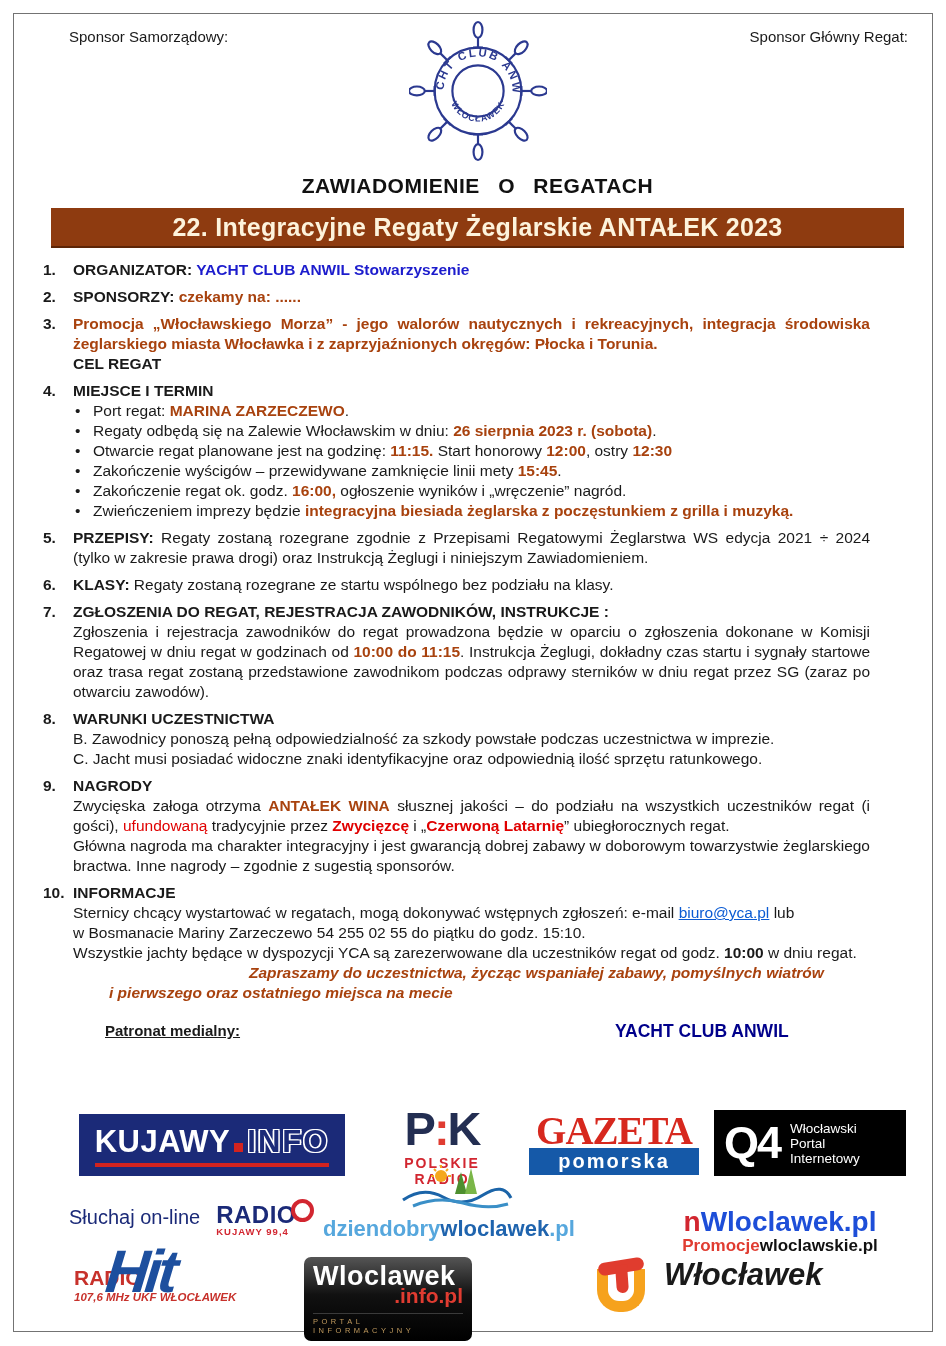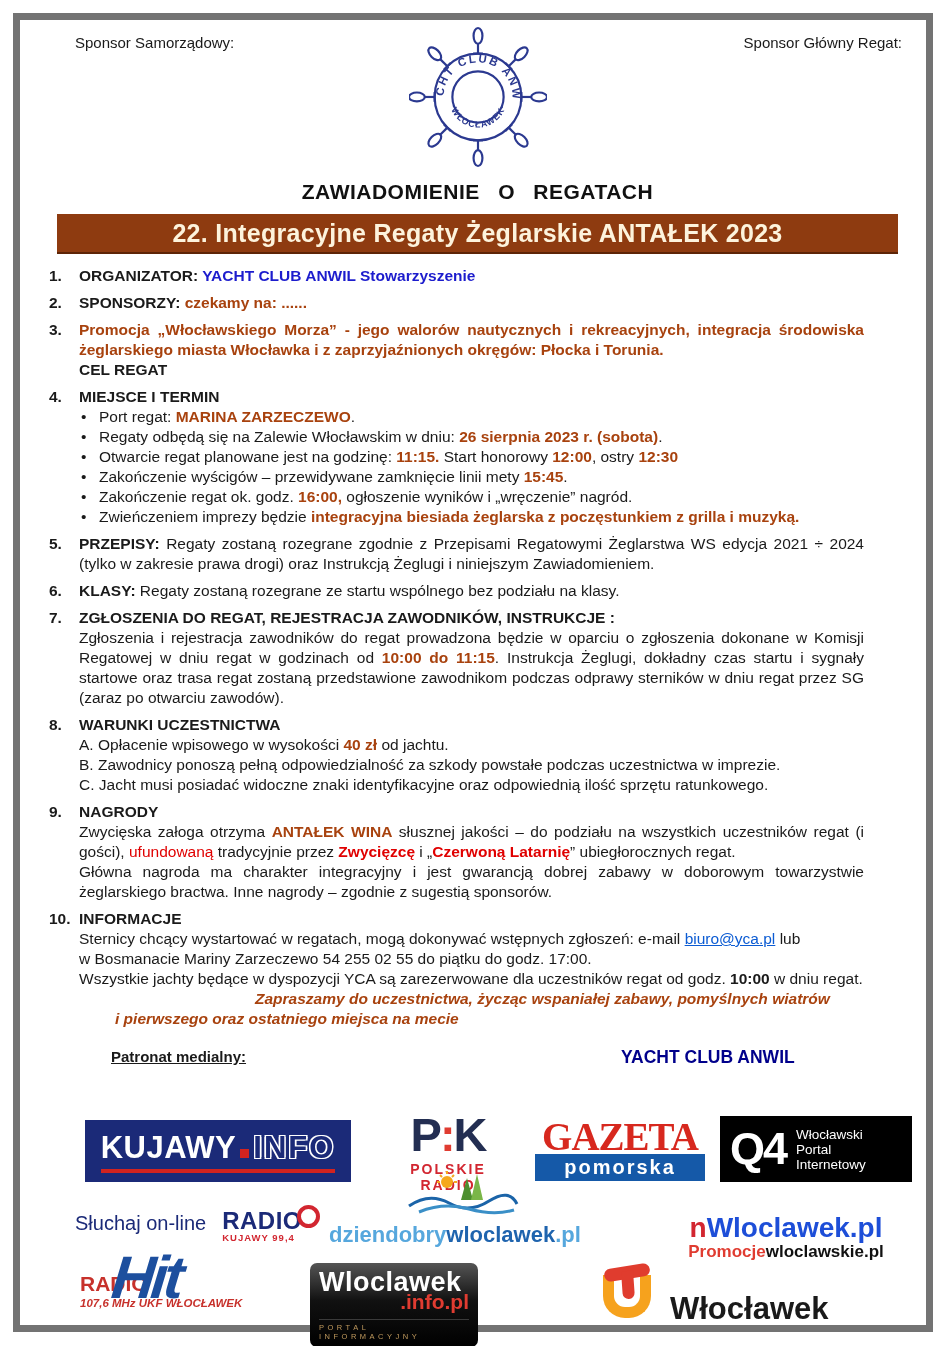--- a/index.html
+++ b/index.html
@@ -1,17 +1,17 @@
 <!DOCTYPE html>
 <html><head>
 <meta charset="utf-8">
 <style>
   html,body{margin:0;padding:0;background:#fff;}
   body{width:946px;height:1346px;position:relative;font-family:"Liberation Sans","DejaVu Sans",sans-serif;color:#1a1a1a;}
-  .frame{position:absolute;left:13px;top:13px;right:13px;bottom:14px;border:7px solid #737373;background:#fff;padding-left:12px;}
+  .frame{position:absolute;left:13px;top:13px;right:13px;bottom:14px;border:1px solid #737373;background:#fff;padding-left:12px;}
   .content{position:absolute;left:0;top:0;right:0;bottom:0;overflow:hidden;font-size:15.5px;line-height:20px;padding:0 20px 0 29px;box-sizing:border-box;}
 
   
   .tophead{position:relative;height:152px;}
   .sponsor-left{position:absolute;left:26px;top:13px;font-size:15px;}
   .sponsor-right{position:absolute;right:4px;top:13px;font-size:15px;}
   .wheel{position:absolute;left:50%;transform:translateX(-50%);top:0;}
 
   .notice-heading{text-align:center;font-size:21px;font-weight:800;letter-spacing:.5px;word-spacing:12px;margin:10px 0 12px 0;color:#111;}
   .banner{margin:0 8px 12px 8px;background:#8e3b10;border-bottom:2px solid #5d2507;color:#fdf3dc;text-align:center;font-size:25px;font-weight:700;height:38px;line-height:38px;letter-spacing:.3px;}
@@ -87,21 +87,21 @@
   .rhit{left:44px;top:155px;width:200px;}
   .rhit-hit{color:#1d4f9e;font-weight:900;font-size:60px;line-height:56px;font-style:italic;letter-spacing:-4px;display:inline-block;transform:skewX(-6deg);margin-left:32px;}
   .rhit-radio{color:#c7312b;font-weight:900;font-size:21px;margin-top:-34px;}
   .rhit-freq{color:#c7312b;font-weight:800;font-size:11.5px;font-style:italic;margin-top:1px;white-space:nowrap;}
 
   .winfo{left:274px;top:168px;width:168px;height:84px;background:linear-gradient(#555 0%,#111 45%,#000 100%);border-radius:7px;padding:7px 9px 5px 9px;box-sizing:border-box;}
   .winfo-name{color:#fff;font-weight:900;font-size:27px;line-height:24px;letter-spacing:.5px;}
   .winfo-ext{color:#e03c31;font-weight:900;font-size:21px;text-align:right;line-height:20px;margin-top:-2px;}
   .winfo-sub{color:#c09a5e;font-size:7.5px;letter-spacing:3.5px;margin-top:7px;border-top:1px solid #3a3a3a;padding-top:3px;}
 
-  .city{left:562px;top:168px;display:flex;align-items:flex-end;gap:16px;}
+  .city{left:562px;top:168px;display:flex;align-items:flex-start;gap:16px;font-style:italic;}
   .city-mark{position:relative;width:56px;height:64px;}
   .city-bar{position:absolute;left:6px;top:3px;width:46px;height:13px;background:#e03c2e;border-radius:7px;transform:rotate(-9deg);}
   .city-stem{position:absolute;left:24px;top:8px;width:12px;height:28px;background:#e03c2e;border-radius:0 0 6px 6px;transform:rotate(-4deg);}
   .city-u{position:absolute;left:5px;top:12px;width:26px;height:32px;border:11px solid #f6a21d;border-top:none;border-radius:0 0 22px 22px;}
   .city-name{font-weight:900;font-size:31px;color:#1a1a1a;}
 </style>
 </head>
 <body>
 
 <div class="frame">
@@ -217,39 +217,38 @@
           <div class="item-num">7.</div>
           <div class="item-body">
             <div class="line line-head"><span class="s-b">ZGŁOSZENIA DO REGAT, REJESTRACJA ZAWODNIKÓW, INSTRUKCJE :</span></div>
             <div class="line line-p"><span>Zgłoszenia i rejestracja zawodników do regat prowadzona będzie w oparciu o zgłoszenia dokonane w Komisji Regatowej w dniu regat w godzinach od  </span><span class="s-brownb">10:00 do 11:15</span><span>. Instrukcja Żeglugi, dokładny czas startu i sygnały startowe oraz trasa regat zostaną przedstawione zawodnikom podczas odprawy sterników w dniu regat przez SG (zaraz po otwarciu zawodów).</span></div>
           </div>
         </div>
         <div class="item-row">
           <div class="item-num">8.</div>
           <div class="item-body">
             <div class="line line-head"><span class="s-b">WARUNKI UCZESTNICTWA</span></div>
-            <div class="line line-sub"><span>A.  Opłacenie wpisowego w wysokości </span><span class="s-brownb">40 zł</span><span> od jachtu.</span></div>
             <div class="line line-sub"><span>B. Zawodnicy ponoszą pełną odpowiedzialność za szkody powstałe podczas uczestnictwa w imprezie.</span></div>
             <div class="line line-sub"><span>C. Jacht musi posiadać widoczne znaki identyfikacyjne oraz odpowiednią ilość sprzętu ratunkowego.</span></div>
           </div>
         </div>
         <div class="item-row">
           <div class="item-num">9.</div>
           <div class="item-body">
             <div class="line line-head"><span class="s-b">NAGRODY</span></div>
             <div class="line line-p"><span>Zwycięska załoga otrzyma </span><span class="s-brownb">ANTAŁEK WINA</span><span> słusznej jakości – do podziału na wszystkich uczestników regat (i gości), </span><span class="s-red">ufundowaną</span><span> tradycyjnie przez </span><span class="s-redb">Zwycięzcę</span><span> i „</span><span class="s-redb">Czerwoną Latarnię</span><span>” ubiegłorocznych regat.</span></div>
             <div class="line line-p"><span>Główna nagroda ma charakter integracyjny i jest gwarancją dobrej zabawy w doborowym towarzystwie żeglarskiego bractwa.  Inne nagrody – zgodnie z sugestią sponsorów.</span></div>
           </div>
         </div>
         <div class="item-row">
           <div class="item-num">10.</div>
           <div class="item-body">
             <div class="line line-head"><span class="s-b">INFORMACJE</span></div>
             <div class="line line-sub"><span>Sternicy chcący wystartować w regatach, mogą dokonywać wstępnych zgłoszeń: e-mail </span><span class="s-link">biuro@yca.pl</span><span> lub</span></div>
-            <div class="line line-sub"><span>w Bosmanacie Mariny Zarzeczewo  54 255 02 55 do piątku do godz. 17:00.</span></div>
+            <div class="line line-sub"><span>w Bosmanacie Mariny Zarzeczewo  54 255 02 55 do piątku do godz. 15:10.</span></div>
             <div class="line line-sub"><span>Wszystkie jachty będące w dyspozycji YCA są zarezerwowane dla uczestników regat od godz. </span><span class="s-b">10:00</span><span> w dniu regat.</span></div>
             <div class="line line-ind1"><span class="s-brownbi">Zapraszamy do  uczestnictwa, życząc wspaniałej zabawy, pomyślnych wiatrów</span></div>
             <div class="line line-ind2"><span class="s-brownbi">i pierwszego oraz ostatniego miejsca na mecie</span></div>
           </div>
         </div>
       </div>
 
     <div class="patron-row">
       <span class="patronat">Patronat medialny:</span>
       <span class="yacht-club">YACHT CLUB ANWIL</span>

